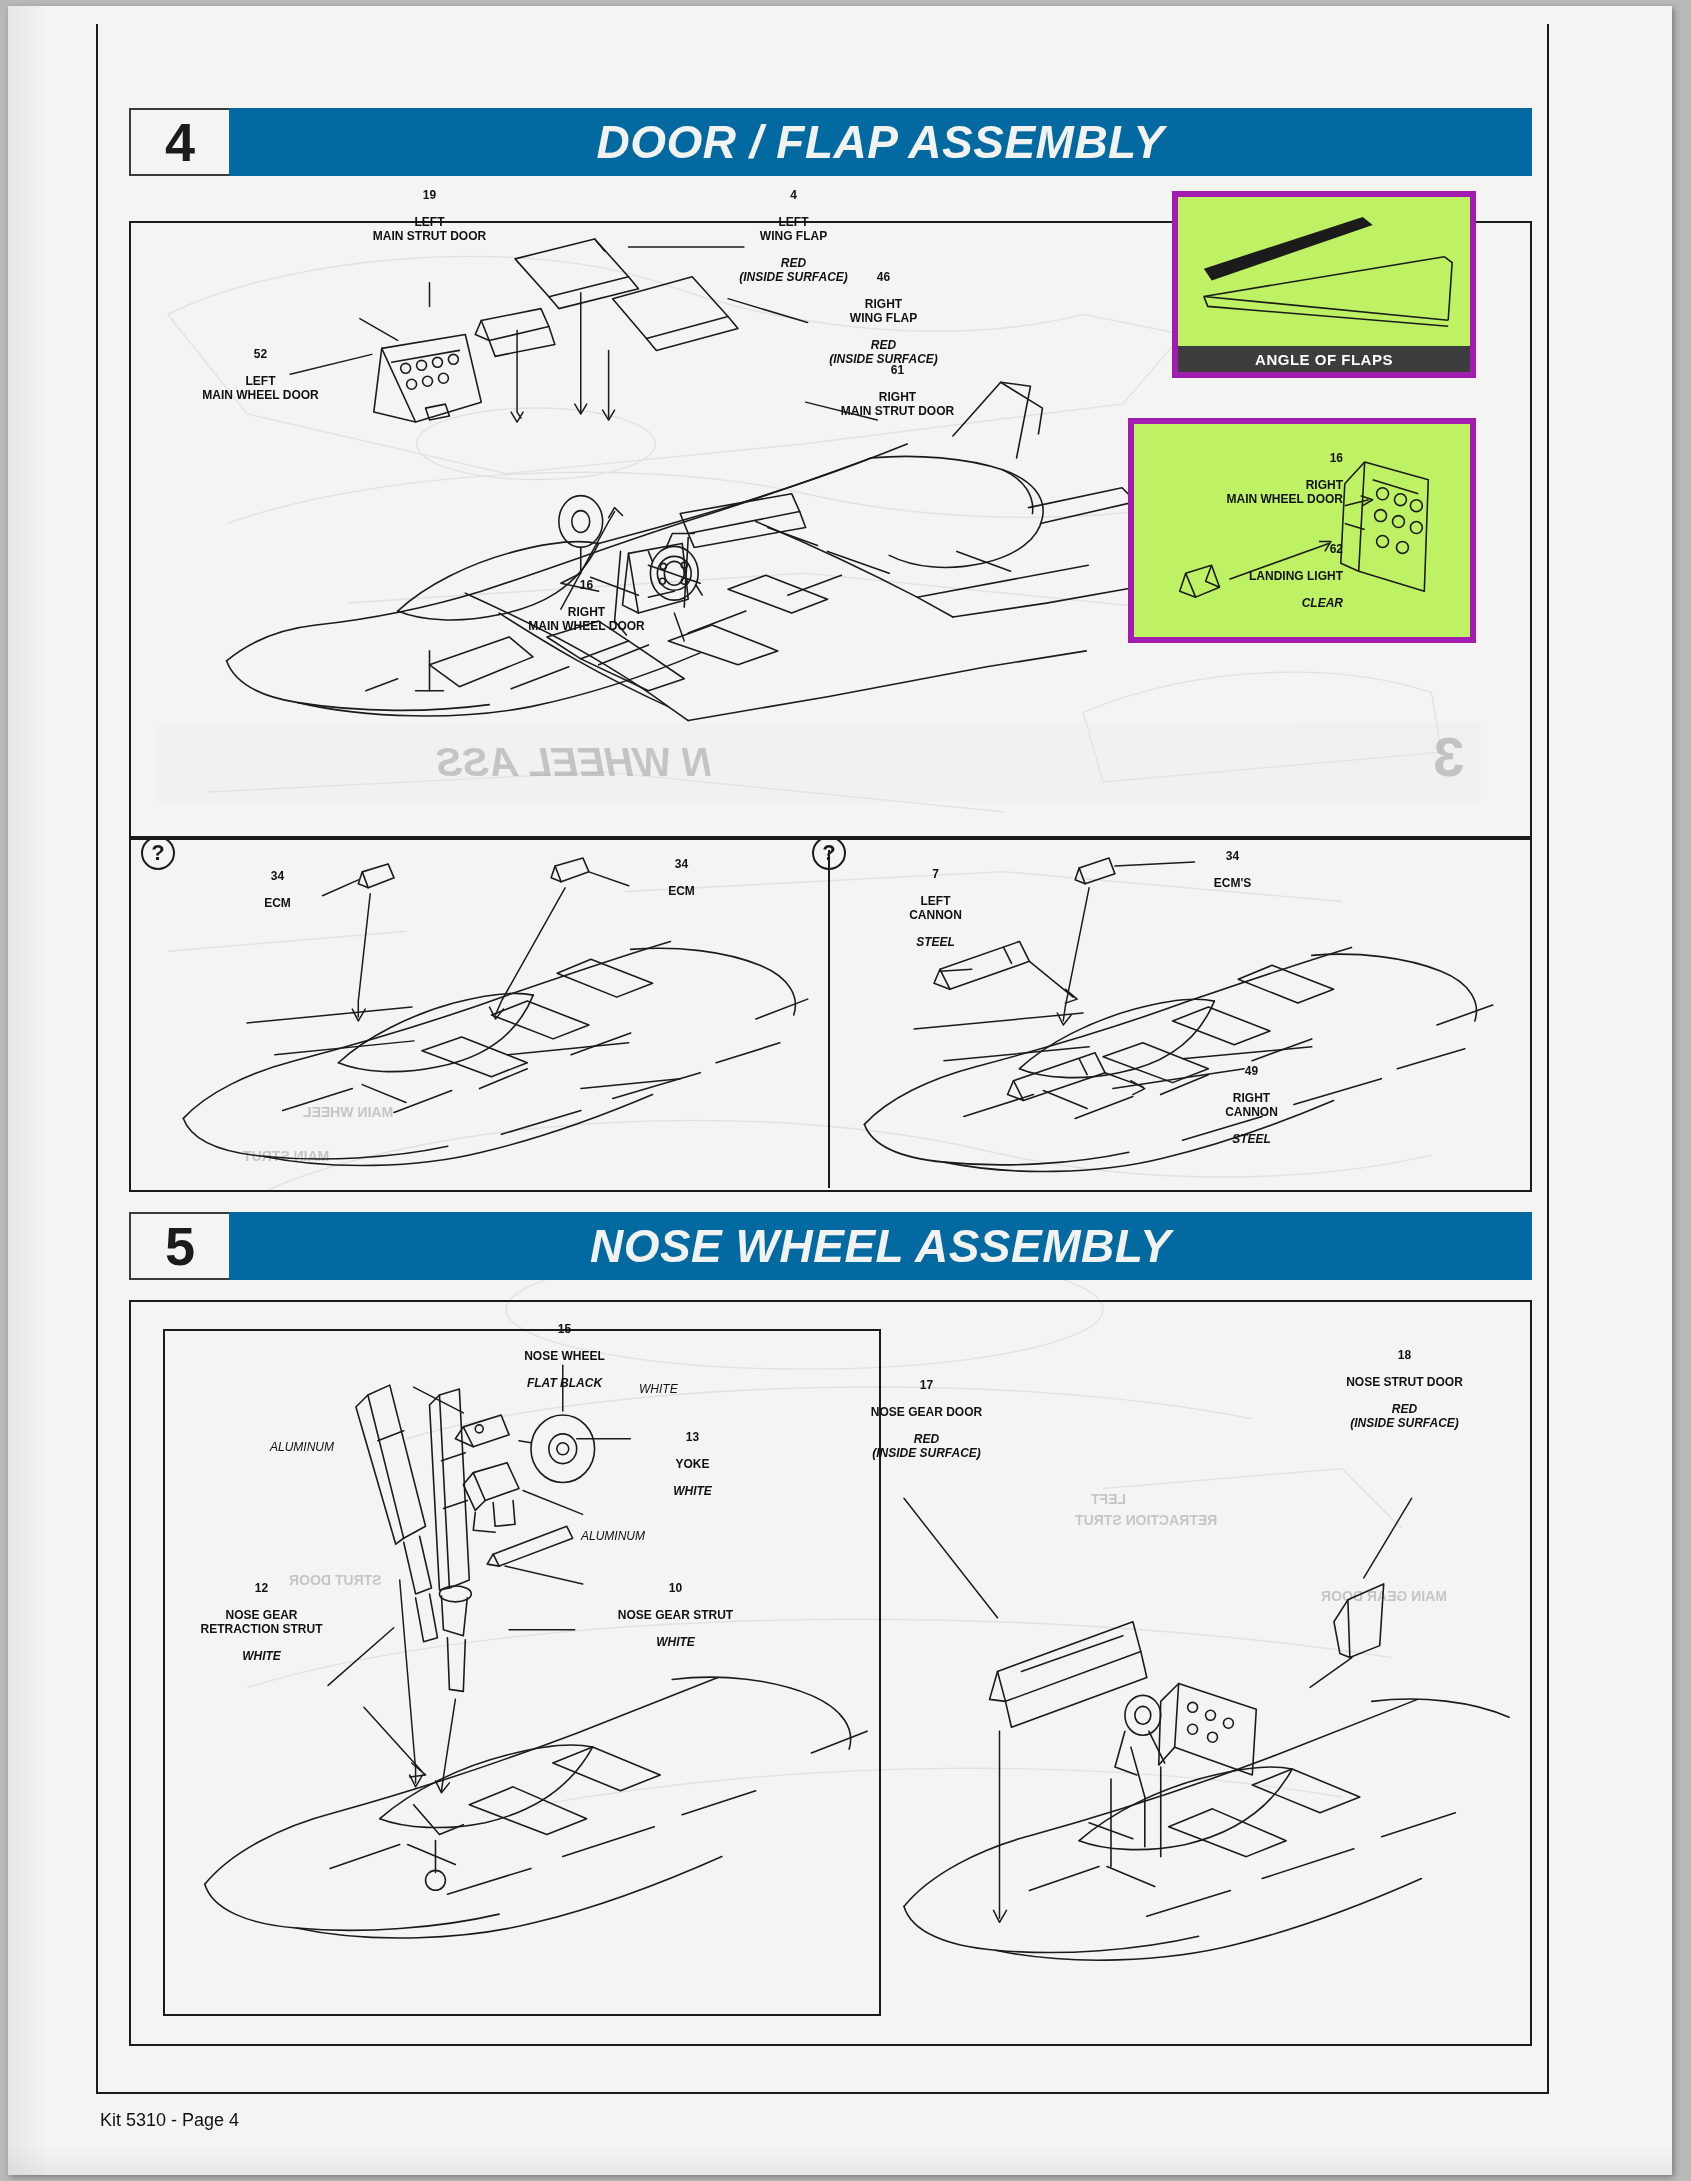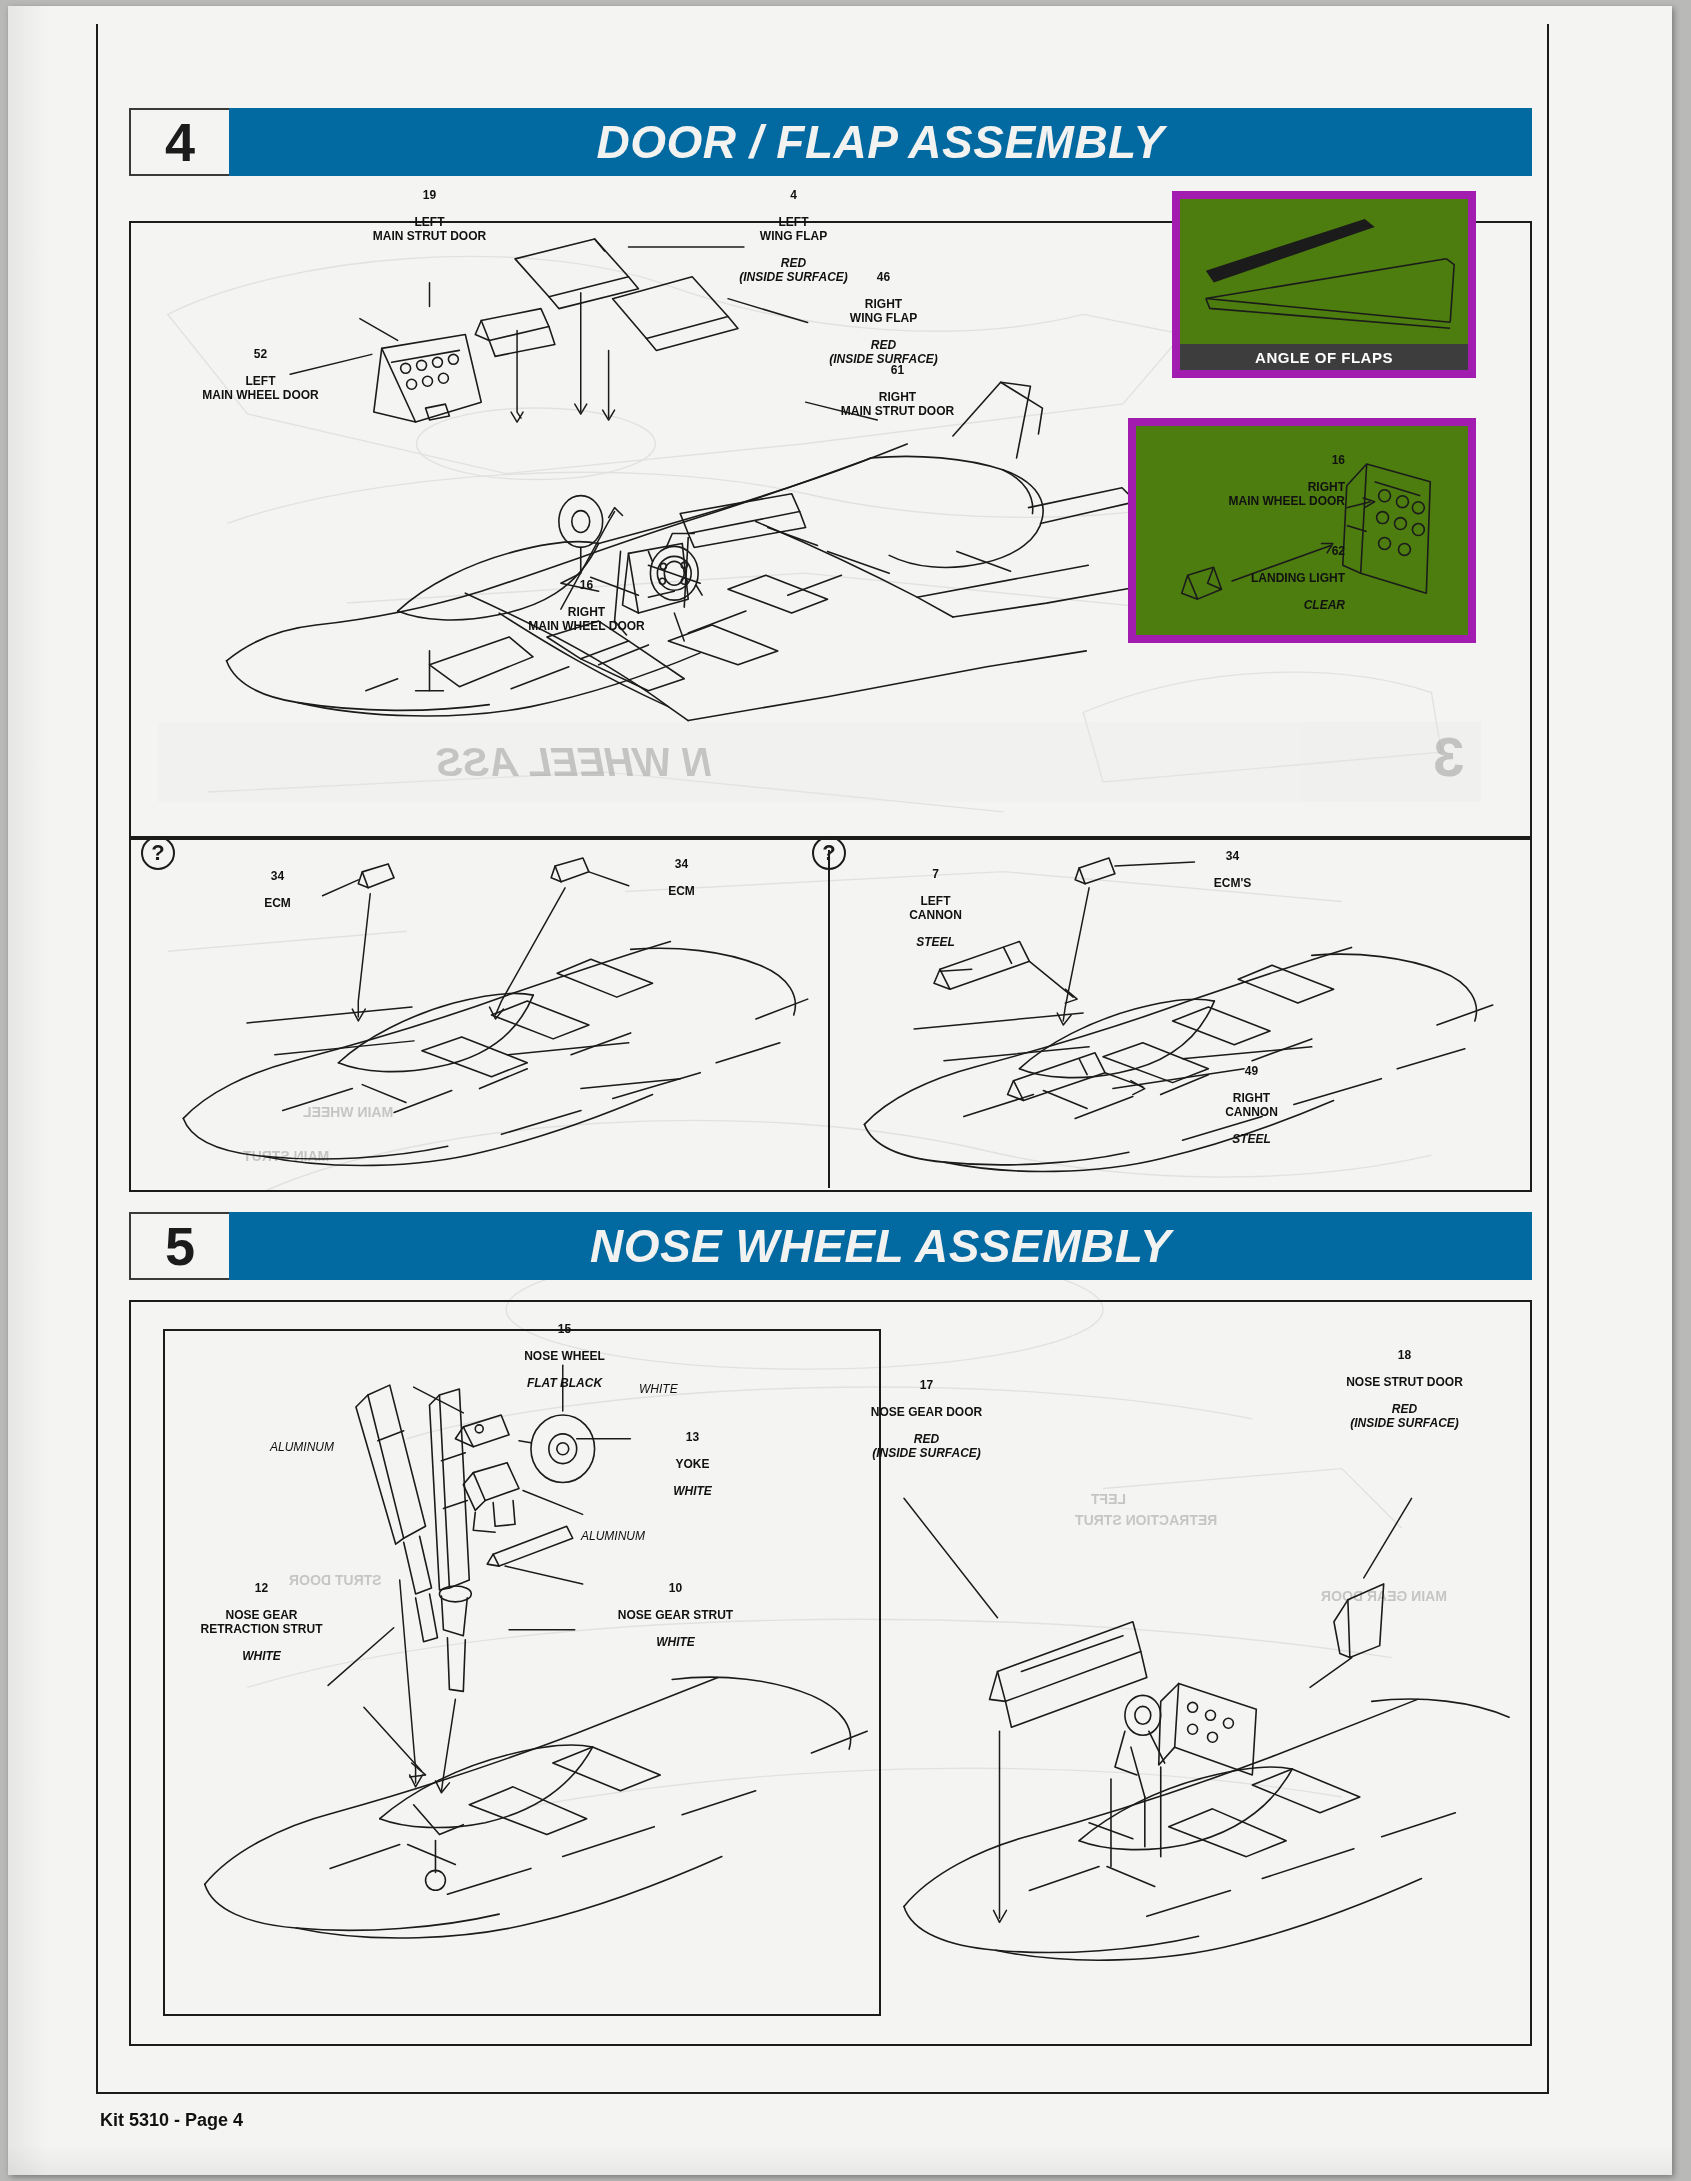--- a/index.html
+++ b/index.html
@@ -61,22 +61,22 @@
     letter-spacing:0.5px;
   }
   
   .panel{
     position:absolute;
     border:2px solid #1b1b1b;
     background:transparent;
   }
   .inset{
     position:absolute;
-    border:8px solid #a21caf;
-    background:#4d7c0f;
+    border:6px solid #a21caf;
+    background:#bef264;
   }
   .inset-caption{
     position:absolute;
     left:0; right:0; bottom:0;
     height:26px;
     background:#3d3d3d;
     color:#fff;
     font-size:15px;
     font-weight:bold;
     display:flex; align-items:center; justify-content:center;
@@ -104,21 +104,21 @@
     border:2px solid #1b1b1b;
     border-radius:50%;
     display:flex; align-items:center; justify-content:center;
     font-size:22px; font-weight:bold; color:#1b1b1b;
     background:#f4f4f2;
   }
   
   #footer{
     position:absolute;
     left:92px; bottom:44px;
-    font-size:18px; font-weight:bold; color:#111;
+    font-size:18px; font-weight:normal; color:#111;
   }
   
   svg.art{ position:absolute; left:0; top:0; overflow:visible; }
   .ghost { opacity:0.13; }
   .ghost-txt{
     position:absolute;
     color:#8e8e8c;
     font-weight:bold;
     opacity:0.45;
   }

